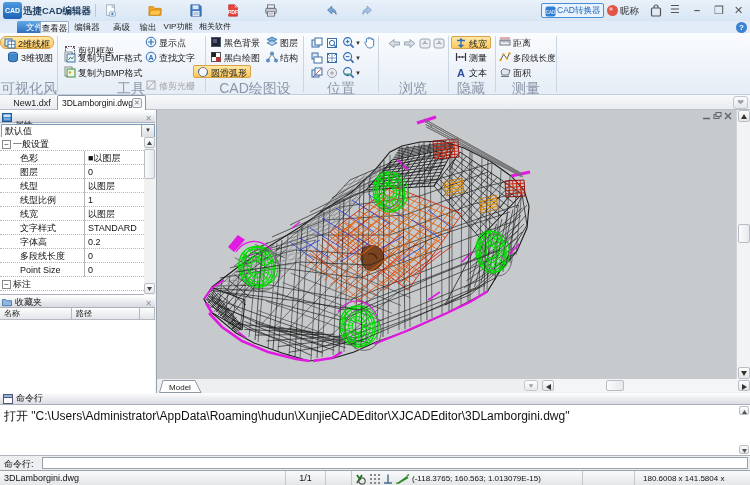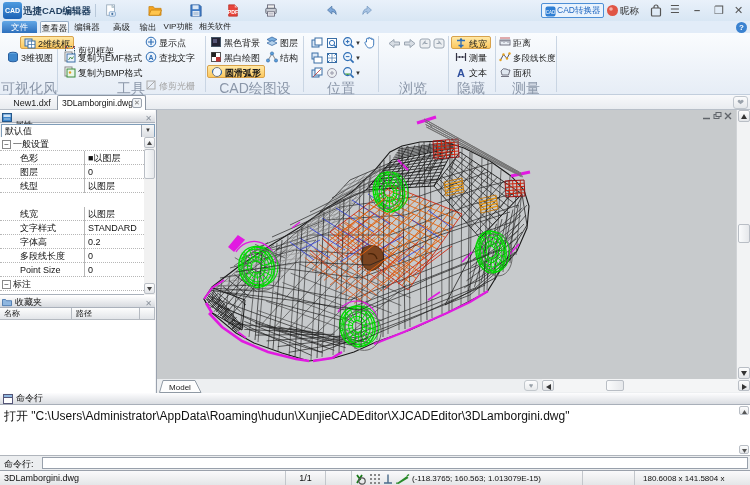--- a/index.html
+++ b/index.html
@@ -134,21 +134,21 @@
   <div id="nick" class="abs">昵称</div>
   <svg class="abs" style="left:650px;top:4px;" width="12" height="13" viewBox="0 0 12 13">
       <rect x="1.5" y="4" width="9" height="8" rx="1" fill="none" stroke="#555" stroke-width="1.2"></rect>
       <path d="M4 4 V3 a2 2 0 0 1 4 0 V4" fill="none" stroke="#555" stroke-width="1.2"></path>
     </svg>
   <div class="abs wbtn" style="left:670px;top:3px;">☰</div>
   <div class="abs wbtn" style="left:694px;font-weight:bold;">–</div>
   <div class="abs wbtn" style="left:714px;">❐</div>
   <div class="abs wbtn" style="left:734px;">✕</div>
   <div id="menurow" class="abs"></div>
-  <div class="mtab abs" id="tab-file" style="top:21px;">文件</div>
+  <div class="mtab abs" id="tab-file" style="top:21px;margin-left:15px;">文件</div>
   <div class="mtab abs" id="tab-view" style="top:21px;">查看器</div>
   <div class="mtab abs" style="top:21px;left:74px;width:26px;">编辑器</div>
   <div class="mtab abs" style="top:21px;left:110px;width:23px;">高级</div>
   <div class="mtab abs" style="top:21px;left:137px;width:22px;">输出</div>
   <div class="mtab abs" style="top:21px;left:163px;width:30px;font-size:8px;">VIP功能</div>
   <div class="mtab abs" style="top:21px;left:198px;width:34px;font-size:8px;">相关软件</div>
   <div id="help" class="abs">?</div>
   <div id="ribbon" class="abs"></div>
   <div class="gsep abs" style="left:57px;top:36px;"></div>
   <div class="gsep abs" style="left:205px;top:36px;"></div>
@@ -158,21 +158,21 @@
   <div class="gsep abs" style="left:495px;top:36px;"></div>
   <div class="gsep abs" style="left:556px;top:36px;"></div>
   <div class="glabel abs" style="left:0px;top:80px;width:58px;">可视化风格</div>
   <div class="glabel abs" style="left:95px;top:80px;width:72px;">工具</div>
   <div class="glabel abs" style="left:219px;top:80px;width:72px;">CAD绘图设置</div>
   <div class="glabel abs" style="left:305px;top:80px;width:72px;">位置</div>
   <div class="glabel abs" style="left:377px;top:80px;width:72px;">浏览</div>
   <div class="glabel abs" style="left:435px;top:80px;width:72px;">隐藏</div>
   <div class="glabel abs" style="left:490px;top:80px;width:72px;">测量</div>
 
-  <div class="ritem hl" style="left:20px;top:36px;"><svg class="ic" viewBox="0 0 12 12">
+  <div class="ritem hl" style="left:0;top:36px;border-radius:6px;"><svg class="ic" viewBox="0 0 12 12">
         <rect x="1" y="2" width="7" height="7" fill="#dce9f7" stroke="#3a6ea5"></rect>
         <rect x="4" y="4" width="7" height="7" fill="#fff" stroke="#3a6ea5"></rect>
         <path d="M4 7.5 h7 M7.5 4 v7" stroke="#3a6ea5" stroke-width="0.7"></path>
       </svg>2维线框</div>
   <div class="ritem" style="left:7px;top:51px;"><svg class="ic" viewBox="0 0 12 12">
         <ellipse cx="6" cy="3" rx="4.5" ry="1.8" fill="#5aa0dc" stroke="#2a5f9e"></ellipse>
         <path d="M1.5 3 V9 a4.5 1.8 0 0 0 9 0 V3" fill="#3f87cc" stroke="#2a5f9e"></path>
       </svg>3维视图</div>
 
   <div class="ritem" style="left:64px;top:44px;"><svg class="ic" viewBox="0 0 12 12">
@@ -204,21 +204,21 @@
 
   <div class="ritem" style="left:210px;top:36px;"><svg class="ic" viewBox="0 0 12 12">
         <rect x="1.5" y="1.5" width="9" height="9" fill="#223" stroke="#456"></rect>
         <rect x="3" y="3" width="4" height="4" fill="#557"></rect>
       </svg>黑色背景</div>
   <div class="ritem" style="left:210px;top:51px;"><svg class="ic" viewBox="0 0 12 12">
         <rect x="1.5" y="1.5" width="9" height="9" fill="#fff" stroke="#555"></rect>
         <path d="M1.5 1.5 h4.5 v4.5 h-4.5 z" fill="#222"></path>
         <path d="M6 6 h4.5 v4.5 h-4.5 z" fill="#b33"></path>
       </svg>黑白绘图</div>
-  <div class="ritem hl" style="left:207px;top:65px;font-weight:bold;"><svg class="ic" viewBox="0 0 12 12">
+  <div class="ritem hl" style="left:193px;top:65px;"><svg class="ic" viewBox="0 0 12 12">
         <circle cx="6" cy="6" r="4.5" fill="#f4f8fc" stroke="#777"></circle>
         <circle cx="6" cy="6" r="4.5" fill="none" stroke="#2f6eb5" stroke-dasharray="4 9"></circle>
       </svg>圆滑弧形</div>
   <div class="ritem" style="left:266px;top:36px;"><svg class="ic" viewBox="0 0 12 12">
         <path d="M6 1 L11 3.5 6 6 1 3.5 z" fill="#7db1e0" stroke="#2a5f9e" stroke-width="0.7"></path>
         <path d="M6 4.5 L11 7 6 9.5 1 7 z" fill="#b5d2ec" stroke="#2a5f9e" stroke-width="0.7"></path>
       </svg>图层</div>
   <div class="ritem" style="left:266px;top:51px;"><svg class="ic" viewBox="0 0 12 12">
         <path d="M2 9.5 L6 2.5 L10 9.5" fill="none" stroke="#888" stroke-width="1"></path>
         <circle cx="6" cy="2.5" r="1.6" fill="#5aa0dc" stroke="#2a5f9e" stroke-width="0.6"></circle>
@@ -348,20 +348,25 @@
         </div>
       <div class="grow" style="top:28px;">
           <span class="lbl">图层</span>
           <span class="vline"></span>
           <span class="val">0</span>
         </div>
       <div class="grow" style="top:42px;">
           <span class="lbl">线型</span>
           <span class="vline"></span>
           <span class="val">以图层</span>
+        </div>
+      <div class="grow" style="top:56px;">
+          <span class="lbl">线型比例</span>
+          <span class="vline"></span>
+          <span class="val">1</span>
         </div>
       <div class="grow" style="top:70px;">
           <span class="lbl">线宽</span>
           <span class="vline"></span>
           <span class="val">以图层</span>
         </div>
       <div class="grow" style="top:84px;">
           <span class="lbl">文字样式</span>
           <span class="vline"></span>
           <span class="val">STANDARD</span>

